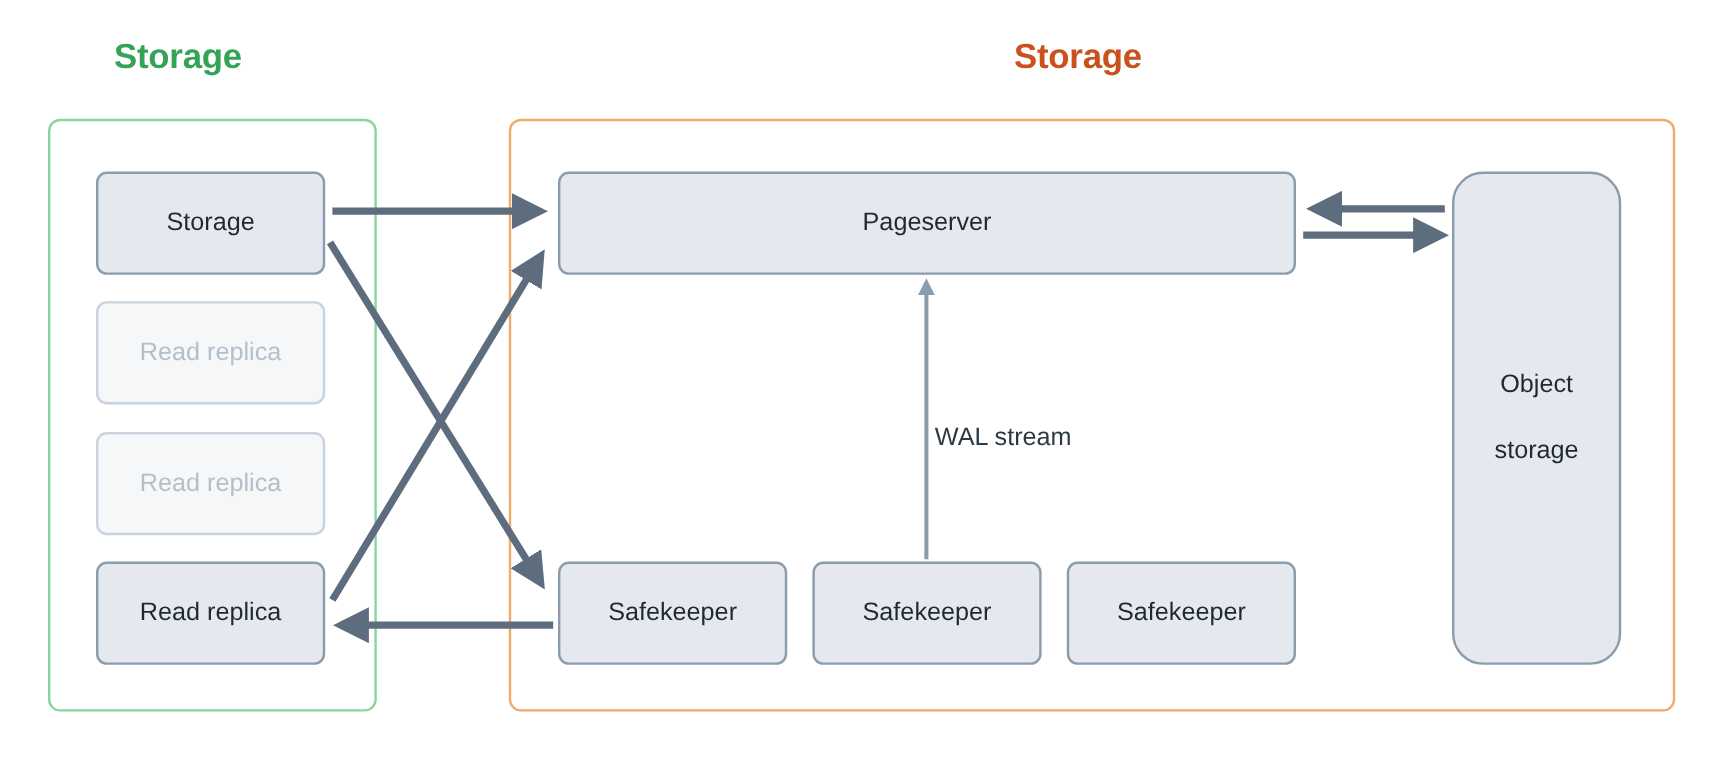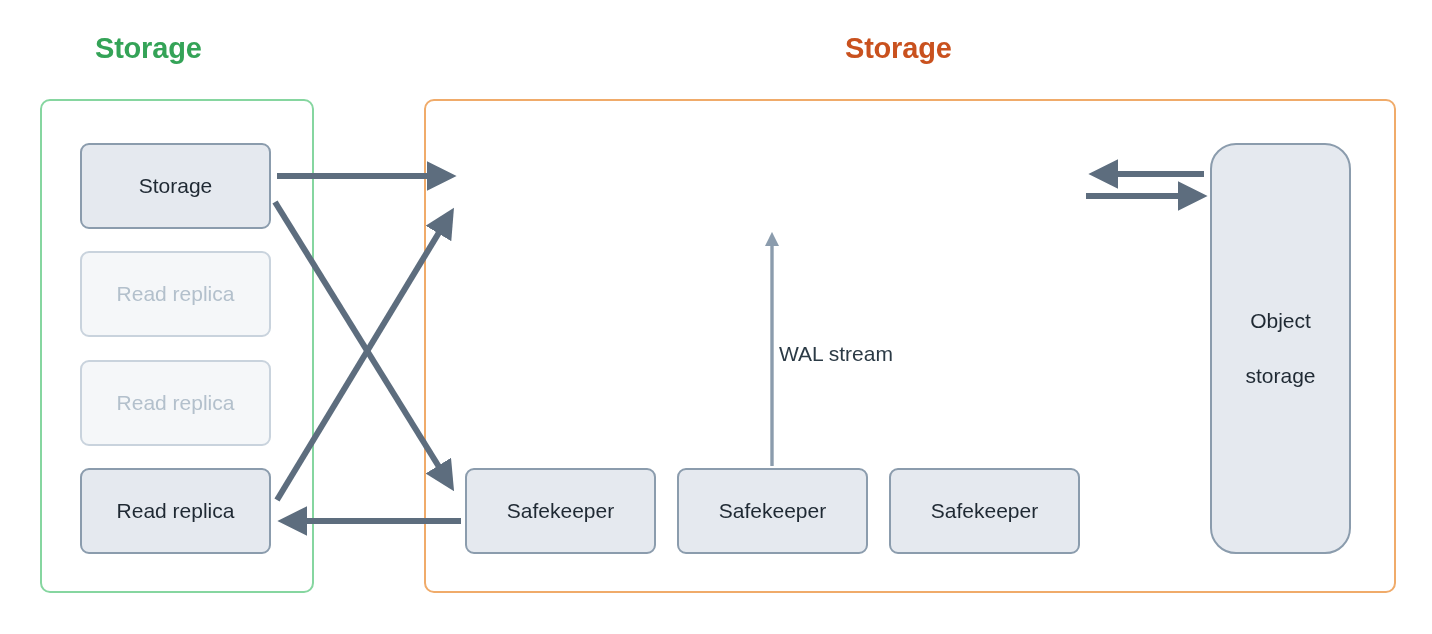--- a/index.html
+++ b/index.html
@@ -85,21 +85,21 @@
   #node-object-storage{ left: 1210px; top: 143px; width: 141px; height: 411px;
                         line-height: 2.6; border-radius: 26px; }
 
   
   .edge-label {
     position: absolute;
     font-size: 21px;
     color: #2b3a45;
     white-space: nowrap;
   }
-  #label-wal-stream { left: 779px; top: 342px; }
+  #label-wal-stream { left: 779px; top: 353px; }
 
   
   #edges {
     position: absolute;
     left: 0; top: 0;
     width: 1432px; height: 634px;
     pointer-events: none;
   }
 </style>
 </head>
@@ -153,20 +153,21 @@
   </svg>
 
   <div class="node" id="node-primary">Storage</div>
 
   <div class="node faded" id="node-replica-1">Read replica</div>
 
   <div class="node faded" id="node-replica-2">Read replica</div>
 
   <div class="node" id="node-replica-3">Read replica</div>
 
+  <div class="node" id="node-pageserver">Pageserver</div>
 
   <div class="node" id="node-safekeeper-1">Safekeeper</div>
 
   <div class="node" id="node-safekeeper-2">Safekeeper</div>
 
   <div class="node" id="node-safekeeper-3">Safekeeper</div>
 
   <div class="node" id="node-object-storage">Object
 storage</div>
 

